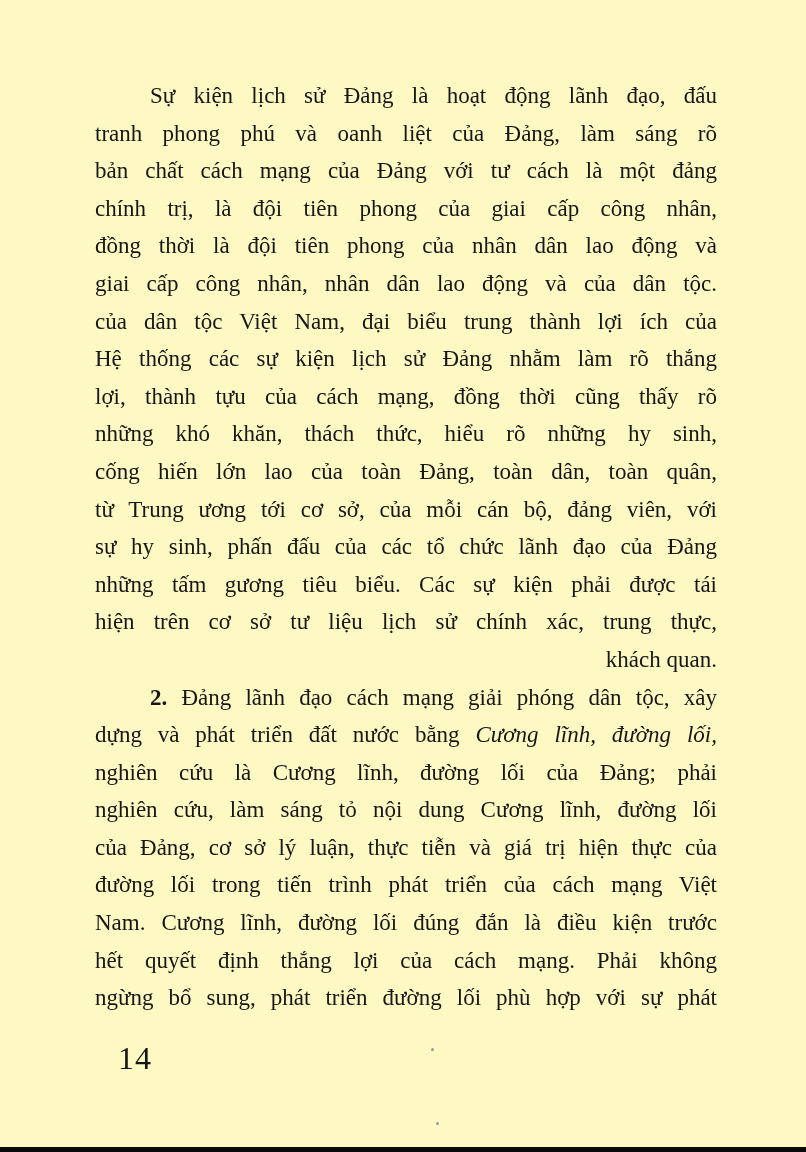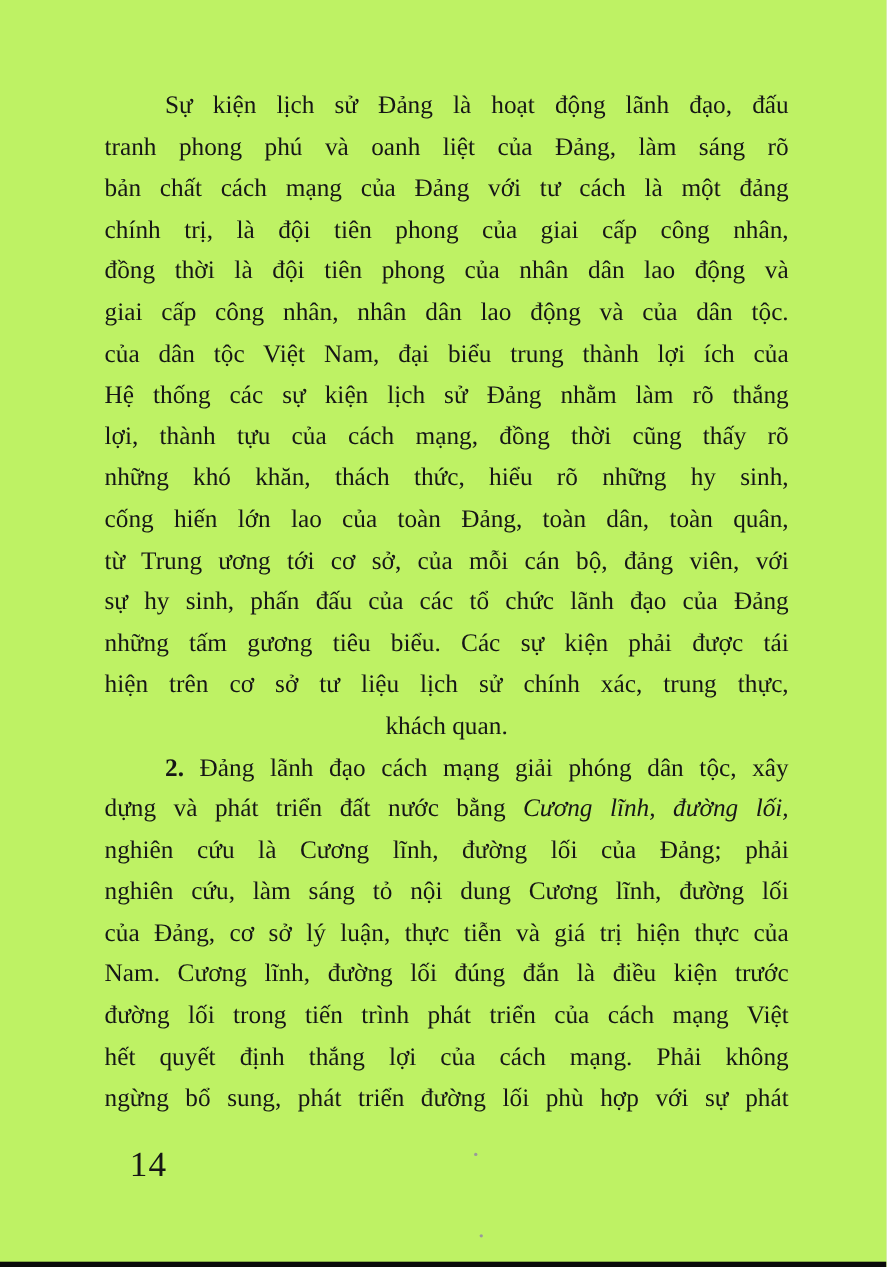--- a/index.html
+++ b/index.html
@@ -5,21 +5,21 @@
   html, body {
     margin: 0;
     padding: 0;
     background: #e8e8e8;
   }
   .page {
     position: relative;
     width: 806px;
     height: 1152px;
     margin: 0 auto;
-    background: #bef264;
+    background: #fef9c3;
     overflow: hidden;
     font-family: "Liberation Serif", "DejaVu Serif", serif;
     color: #161616;
   }
   .text-block {
     position: absolute;
     left: 95px;
     top: 77px;
     width: 622px;
     font-size: 23px;
@@ -29,21 +29,21 @@
     height: 37.6px;
     overflow: hidden;
     box-sizing: border-box;
     white-space: normal;
   }
   .text-line.justify {
     text-align: justify;
     text-align-last: justify;
   }
   .text-line.left {
-    text-align: center;
+    text-align: right;
     text-align-last: auto;
   }
   .text-line.indent {
     padding-left: 55px;
   }
   .seg-bold { font-weight: bold; }
   .seg-italic { font-style: italic; }
   .page-number {
     position: absolute;
     left: 118px;
@@ -86,22 +86,22 @@
       <div class="text-line justify"><span class="">từ Trung ương tới cơ sở, của mỗi cán bộ, đảng viên, với</span></div>
       <div class="text-line justify"><span class="">sự hy sinh, phấn đấu của các tổ chức lãnh đạo của Đảng</span></div>
       <div class="text-line justify"><span class="">những tấm gương tiêu biểu. Các sự kiện phải được tái</span></div>
       <div class="text-line justify"><span class="">hiện trên cơ sở tư liệu lịch sử chính xác, trung thực,</span></div>
       <div class="text-line left"><span class="">khách quan.</span></div>
       <div class="text-line justify indent"><span class="seg-bold ">2.</span><span class=""> Đảng lãnh đạo cách mạng giải phóng dân tộc, xây</span></div>
       <div class="text-line justify"><span class="">dựng và phát triển đất nước bằng </span><span class="seg-italic">Cương lĩnh, đường lối,</span></div>
       <div class="text-line justify"><span class="">nghiên cứu là Cương lĩnh, đường lối của Đảng; phải</span></div>
       <div class="text-line justify"><span class="">nghiên cứu, làm sáng tỏ nội dung Cương lĩnh, đường lối</span></div>
       <div class="text-line justify"><span class="">của Đảng, cơ sở lý luận, thực tiễn và giá trị hiện thực của</span></div>
+      <div class="text-line justify"><span class="">đường lối trong tiến trình phát triển của cách mạng Việt</span></div>
       <div class="text-line justify"><span class="">Nam. Cương lĩnh, đường lối đúng đắn là điều kiện trước</span></div>
-      <div class="text-line justify"><span class="">đường lối trong tiến trình phát triển của cách mạng Việt</span></div>
       <div class="text-line justify"><span class="">hết quyết định thắng lợi của cách mạng. Phải không</span></div>
       <div class="text-line justify"><span class="">ngừng bổ sung, phát triển đường lối phù hợp với sự phát</span></div>
     </div>
   <div class="page-number">14</div>
   <div class="scan-edge"></div>
   <div class="scan-speck" style="left:431px; top:1048px;"></div>
   <div class="scan-speck" style="left:436px; top:1122px;"></div>
 </div>
 
 </body></html>

